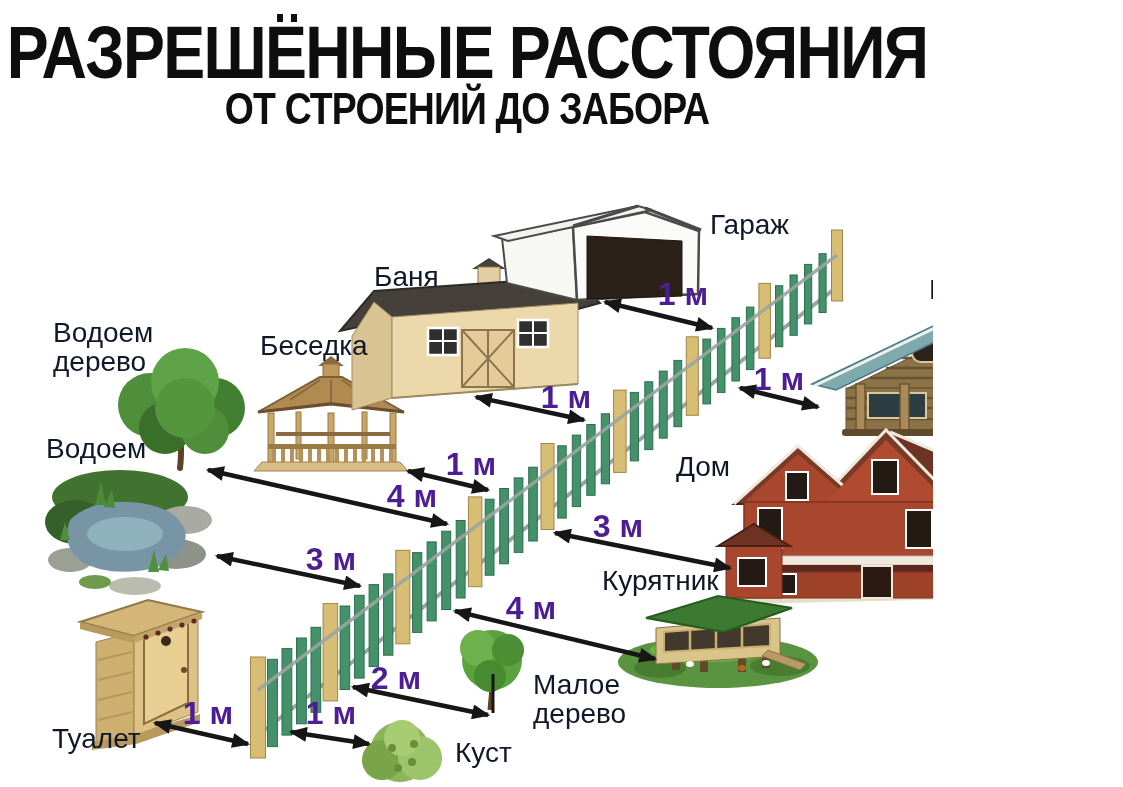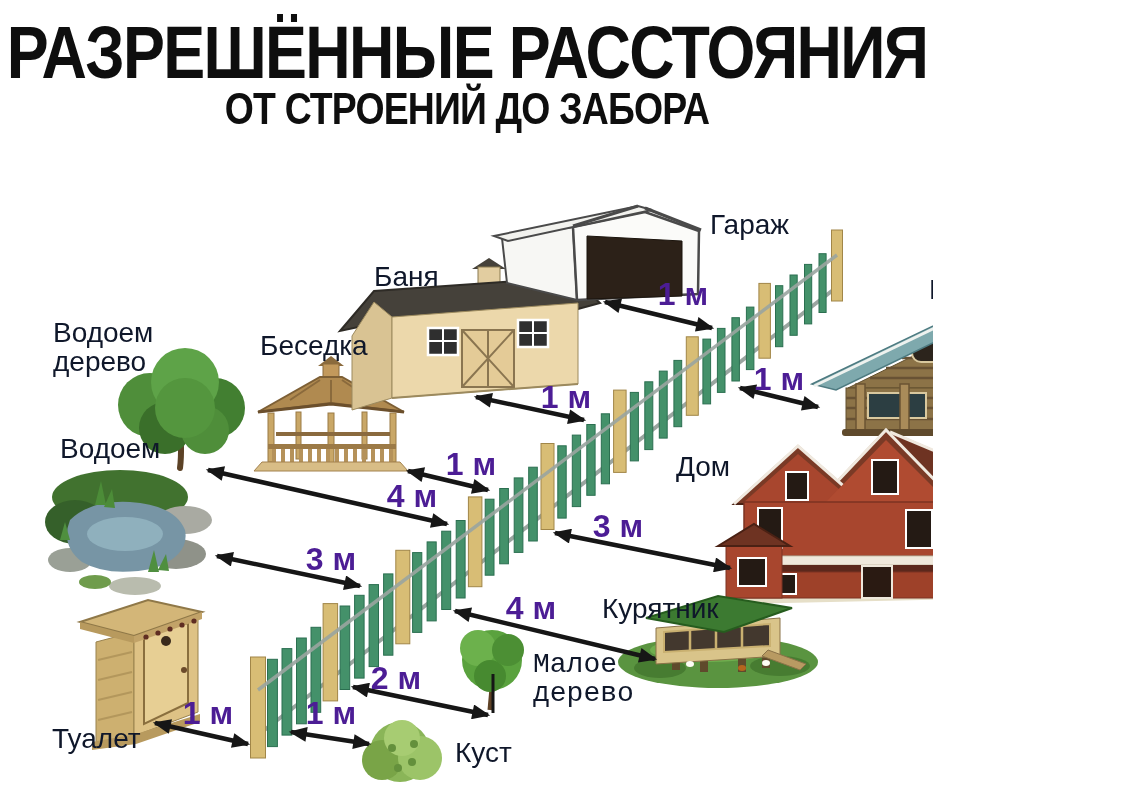--- a/index.html
+++ b/index.html
@@ -280,23 +280,23 @@
 
   <div class="title">РАЗРЕШЁННЫЕ РАССТОЯНИЯ</div>
   <div class="subtitle">ОТ СТРОЕНИЙ ДО ЗАБОРА</div>
 
   <div class="obj-label" style="left:710px; top:210px;">Гараж</div>
   <div class="obj-label" style="left:374px; top:262px;">Баня</div>
   <div class="obj-label" style="left:929px; top:275px;">Малое</div>
   <div class="obj-label" style="left:260px; top:331px;">Беседка</div>
   <div class="obj-label" style="left:53px; top:318px; width:150px;">Водоем дерево</div>
   <div class="obj-label" style="left:676px; top:452px;">Дом</div>
-  <div class="obj-label" style="left:60px; top:434px;">Водоем</div>
-  <div class="obj-label" style="left:602px; top:566px;margin-top:28px;">Курятник</div>
-  <div class="obj-label" style="left:533px; top:650px; width:150px;font-family:Liberation Mono, monospace;">Малое дерево</div>
+  <div class="obj-label" style="left:46px; top:434px;">Водоем</div>
+  <div class="obj-label" style="left:602px; top:566px;">Курятник</div>
+  <div class="obj-label" style="left:533px; top:670px; width:150px;">Малое дерево</div>
   <div class="obj-label" style="left:455px; top:738px;">Куст</div>
   <div class="obj-label" style="left:52px; top:724px;">Туалет</div>
 
   <div class="dist-label" style="left:683px; top:294px;">1 м</div>
   <div class="dist-label" style="left:566px; top:397px;">1 м</div>
   <div class="dist-label" style="left:779px; top:379px;">1 м</div>
   <div class="dist-label" style="left:471px; top:464px;">1 м</div>
   <div class="dist-label" style="left:412px; top:496px;">4 м</div>
   <div class="dist-label" style="left:618px; top:526px;">3 м</div>
   <div class="dist-label" style="left:331px; top:559px;">3 м</div>

